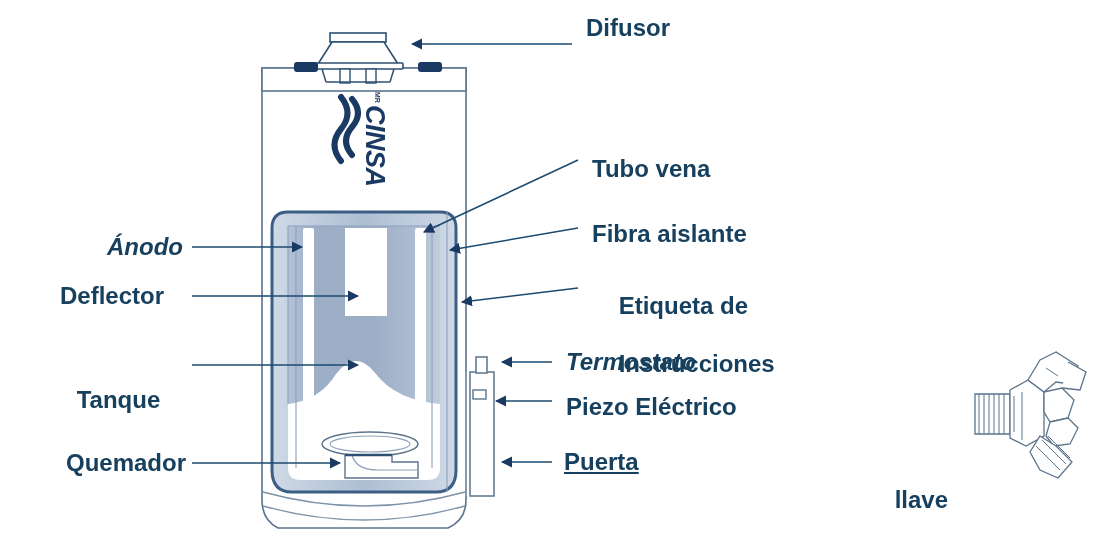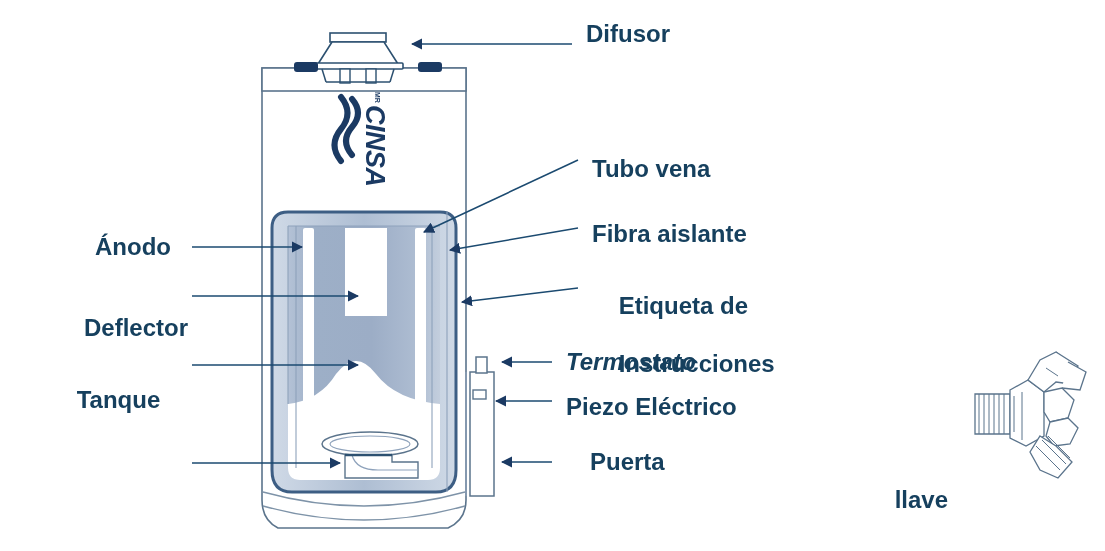--- a/index.html
+++ b/index.html
@@ -179,44 +179,45 @@
 
       <path d="M1044,392 L1062,388 L1074,400 L1068,418 L1050,422 L1044,412 Z"></path>
       <path d="M1050,422 L1068,418 L1078,428 L1070,444 L1054,446 L1046,436 Z"></path>
 
       <path d="M1040,436 L1056,446 L1072,462 L1058,478 L1040,470 L1030,452 Z"></path>
       <path d="M1036,446 L1060,470 M1042,440 L1066,464 M1048,436 L1070,458" stroke-width="1"></path>
     </g>
 
   </svg>
 
-  <div class="lbl" style="left:586px; top:20px;">Difusor</div>
+  <div class="lbl" style="left:586px; top:14px;">Difusor</div>
 
   <div class="lbl" style="left:592px; top:155px;text-align:right;">Tubo vena</div>
 
   <div class="lbl two-line" style="left:592px; top:262px;">
     <span>Etiqueta de</span><br>
     <span>Instrucciones</span>
   </div>
 
   <div class="lbl" style="left:592px; top:220px;">Fibra aislante</div>
 
   <div class="lbl" style="left:566px; top:348px;font-style:italic;">Termostato</div>
 
   <div class="lbl" style="left:566px; top:393px;">Piezo Eléctrico</div>
 
-  <div class="lbl" style="left:590px; top:448px;">Puerta</div>
-
-  <div class="lbl" style="left:95px; top:233px;">Ánodo</div>
-
-  <div class="lbl" style="left:84px; top:282px;margin-top:32px;">Deflector</div>
+  <div class="lbl" style="left:564px; top:448px;text-decoration:underline;">Puerta</div>
+
+  <div class="lbl" style="left:107px; top:233px;font-style:italic;">Ánodo</div>
+
+  <div class="lbl" style="left:60px; top:282px;">Deflector</div>
 
   <div class="lbl two-line" style="left:50px; top:356px;">
     <span>Tanque</span><br>
   </div>
 
+  <div class="lbl" style="left:66px; top:449px;">Quemador</div>
 
   <div class="lbl two-line" style="left:868px; top:398px;">
     <br>
     <span>llave</span>
   </div>
 
 </div>
 
 </body></html>

